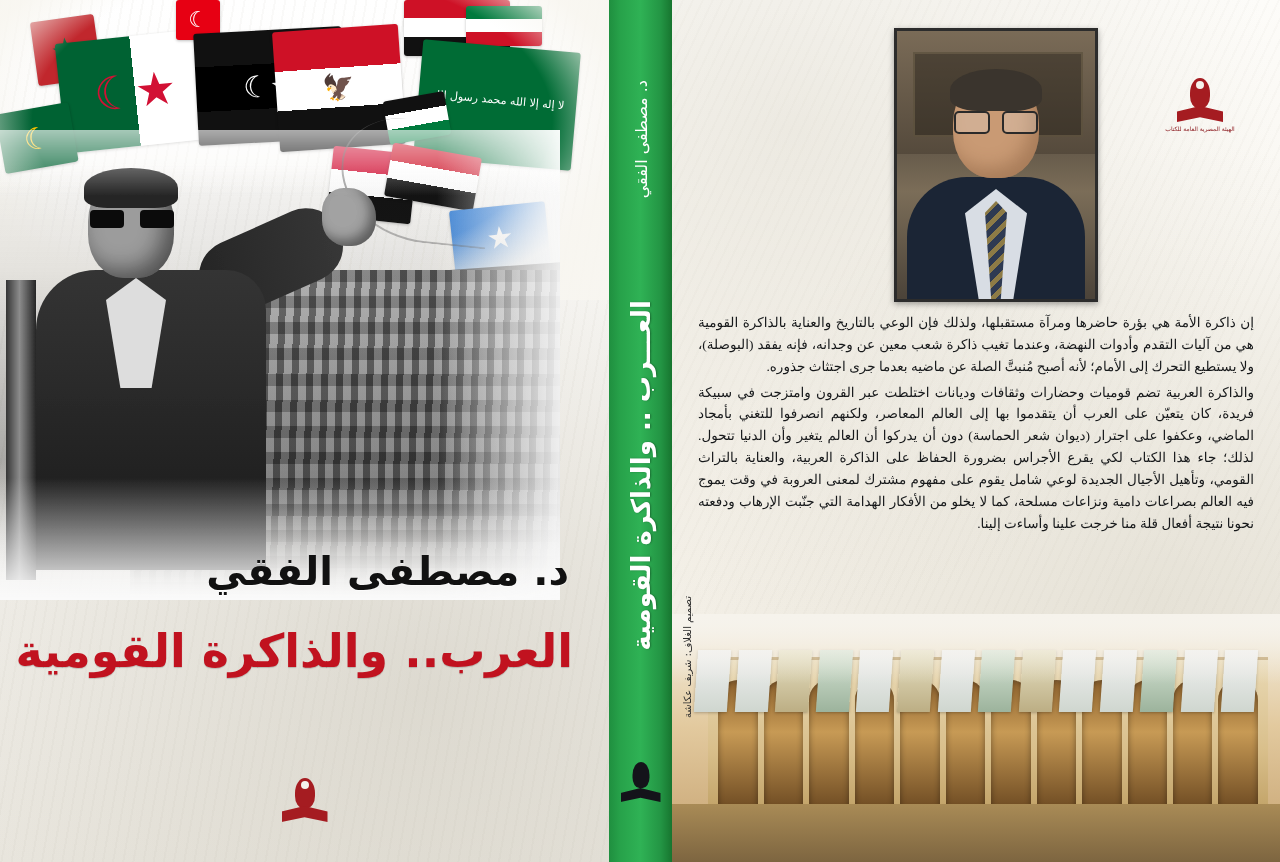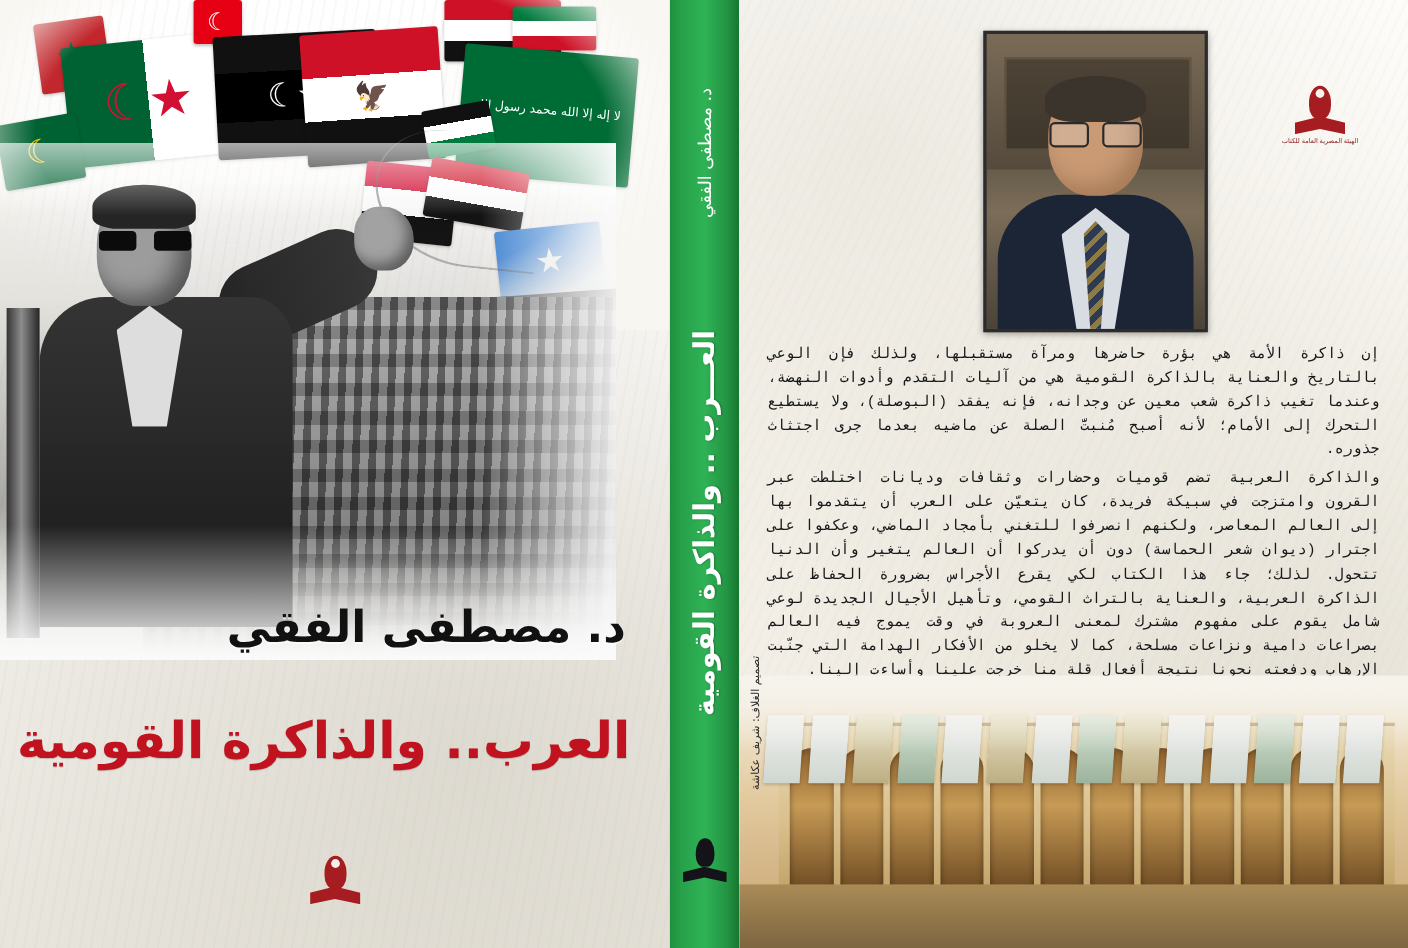--- a/index.html
+++ b/index.html
@@ -197,21 +197,21 @@
   .blurb {
     position: absolute;
     right: 26px;
     top: 312px;
     width: 556px;
     direction: rtl;
     text-align: justify;
     color: #16181a;
     font-size: 13.5px;
     line-height: 1.62;
-    font-family: Liberation Mono, monospace;
+    font-family: Liberation Serif, serif;
   }
   .blurb p { margin: 0 0 4px 0; }
 
   
   .back-photo {
     position: absolute;
     left: 0;
     right: 0;
     bottom: 0;
     height: 248px;
@@ -569,21 +569,21 @@
     direction: rtl;
     color: #111111;
     font-size: 40px;
     font-weight: bold;
     font-family: "DejaVu Sans", sans-serif;
     text-shadow: 0 1px 0 rgba(255,255,255,0.6);
   }
   .fc-title {
     position: absolute;
     right: 36px;
-    top: 646px;
+    top: 624px;
     direction: rtl;
     color: #c1121f;
     font-size: 46px;
     font-weight: bold;
     font-family: "DejaVu Sans", sans-serif;
     letter-spacing: -1px;
     text-shadow: 0 1px 1px rgba(0,0,0,0.18);
   }
   .fc-logo {
     position: absolute;

